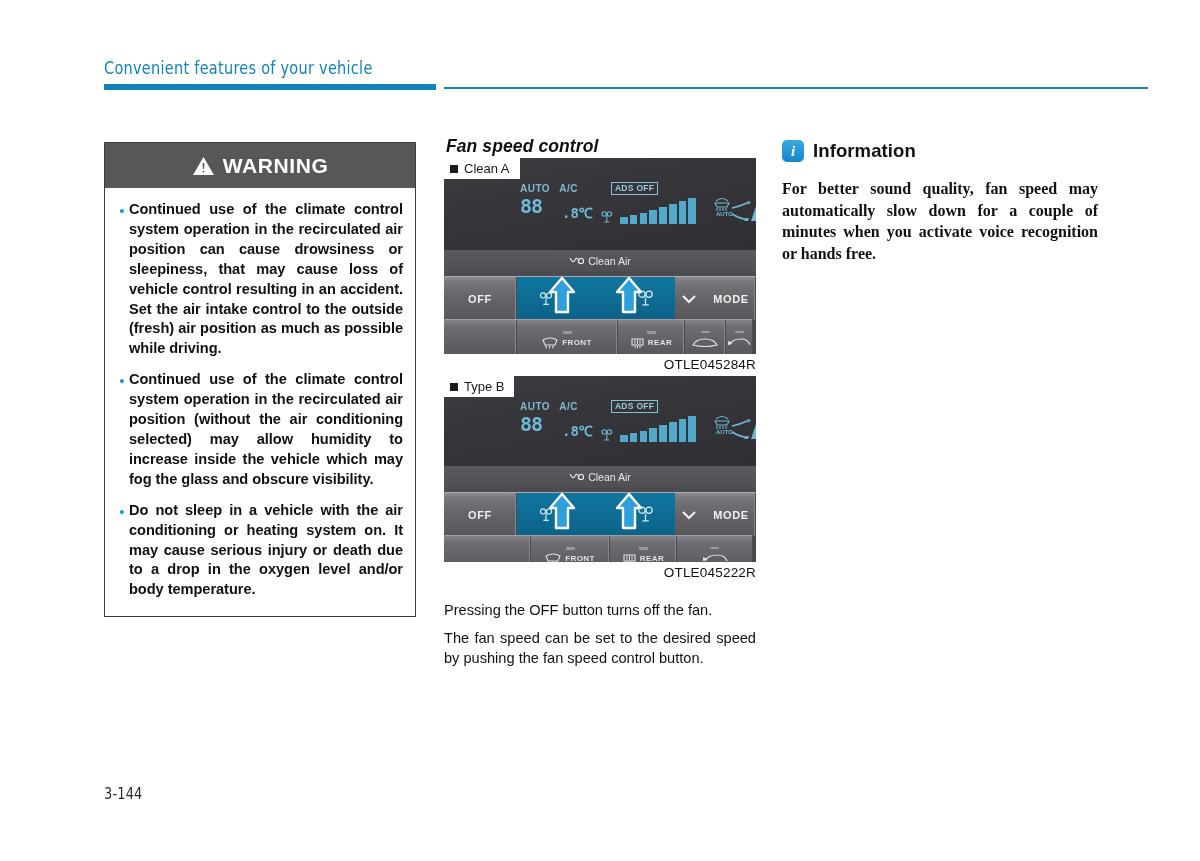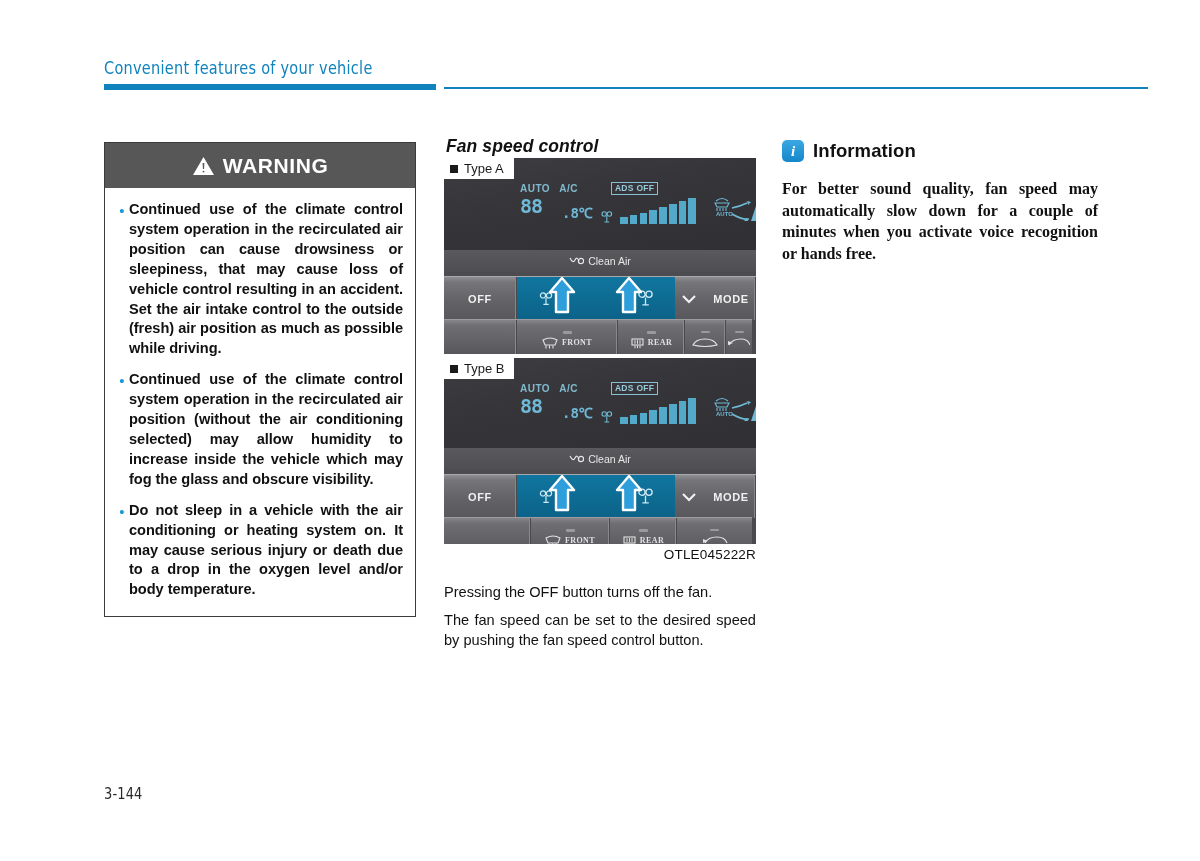--- a/index.html
+++ b/index.html
@@ -304,21 +304,20 @@
   .pbtn.mode { flex: 1; gap: 16px; }
 
   .btn-row2 {
     position: absolute;
     left: 0; right: 4px;
     top: 161px;
     height: 40px;
     display: flex;
     background: linear-gradient(180deg, #85858a 0%, #6e6e73 14%, #5c5c61 70%, #505055 100%);
     border-top: 1px solid #9d9da1;
-    font-family: Liberation Serif, serif;
   }
   .btn-row2.b { top: 159px; }
   .pbtn2 {
     position: relative;
     display: flex;
     flex-direction: column;
     align-items: center;
     justify-content: center;
     gap: 3px;
     color: #e2e2e2;
@@ -593,23 +592,24 @@
         <svg class="arrow-up" style="left:103px; top:118px;" viewBox="0 0 30 40">
           <path d="M15 2 L27 16 L21 16 L21 36 L9 36 L9 16 L3 16 Z" fill="#2e9fdb" stroke="#ffffff" stroke-width="2.4" stroke-linejoin="round"></path>
         </svg>
         <svg class="arrow-up" style="left:170px; top:118px;" viewBox="0 0 30 40">
           <path d="M15 2 L27 16 L21 16 L21 36 L9 36 L9 16 L3 16 Z" fill="#2e9fdb" stroke="#ffffff" stroke-width="2.4" stroke-linejoin="round"></path>
         </svg>
 
       </div>
       <div class="type-tag">
         <span class="sq"></span>
-        <span>Type A</span>
+        <span>Clean A</span>
       </div>
     </div>
+    <div class="fig-caption">OTLE045284R</div>
   </div>
 
   <div class="figure">
     <div class="fig-img typeb">
       <div class="dash">
 
         <div class="dash-display b">
           <div class="lcd">
             <div class="lcd-toplabels">
               <span>AUTO</span>

